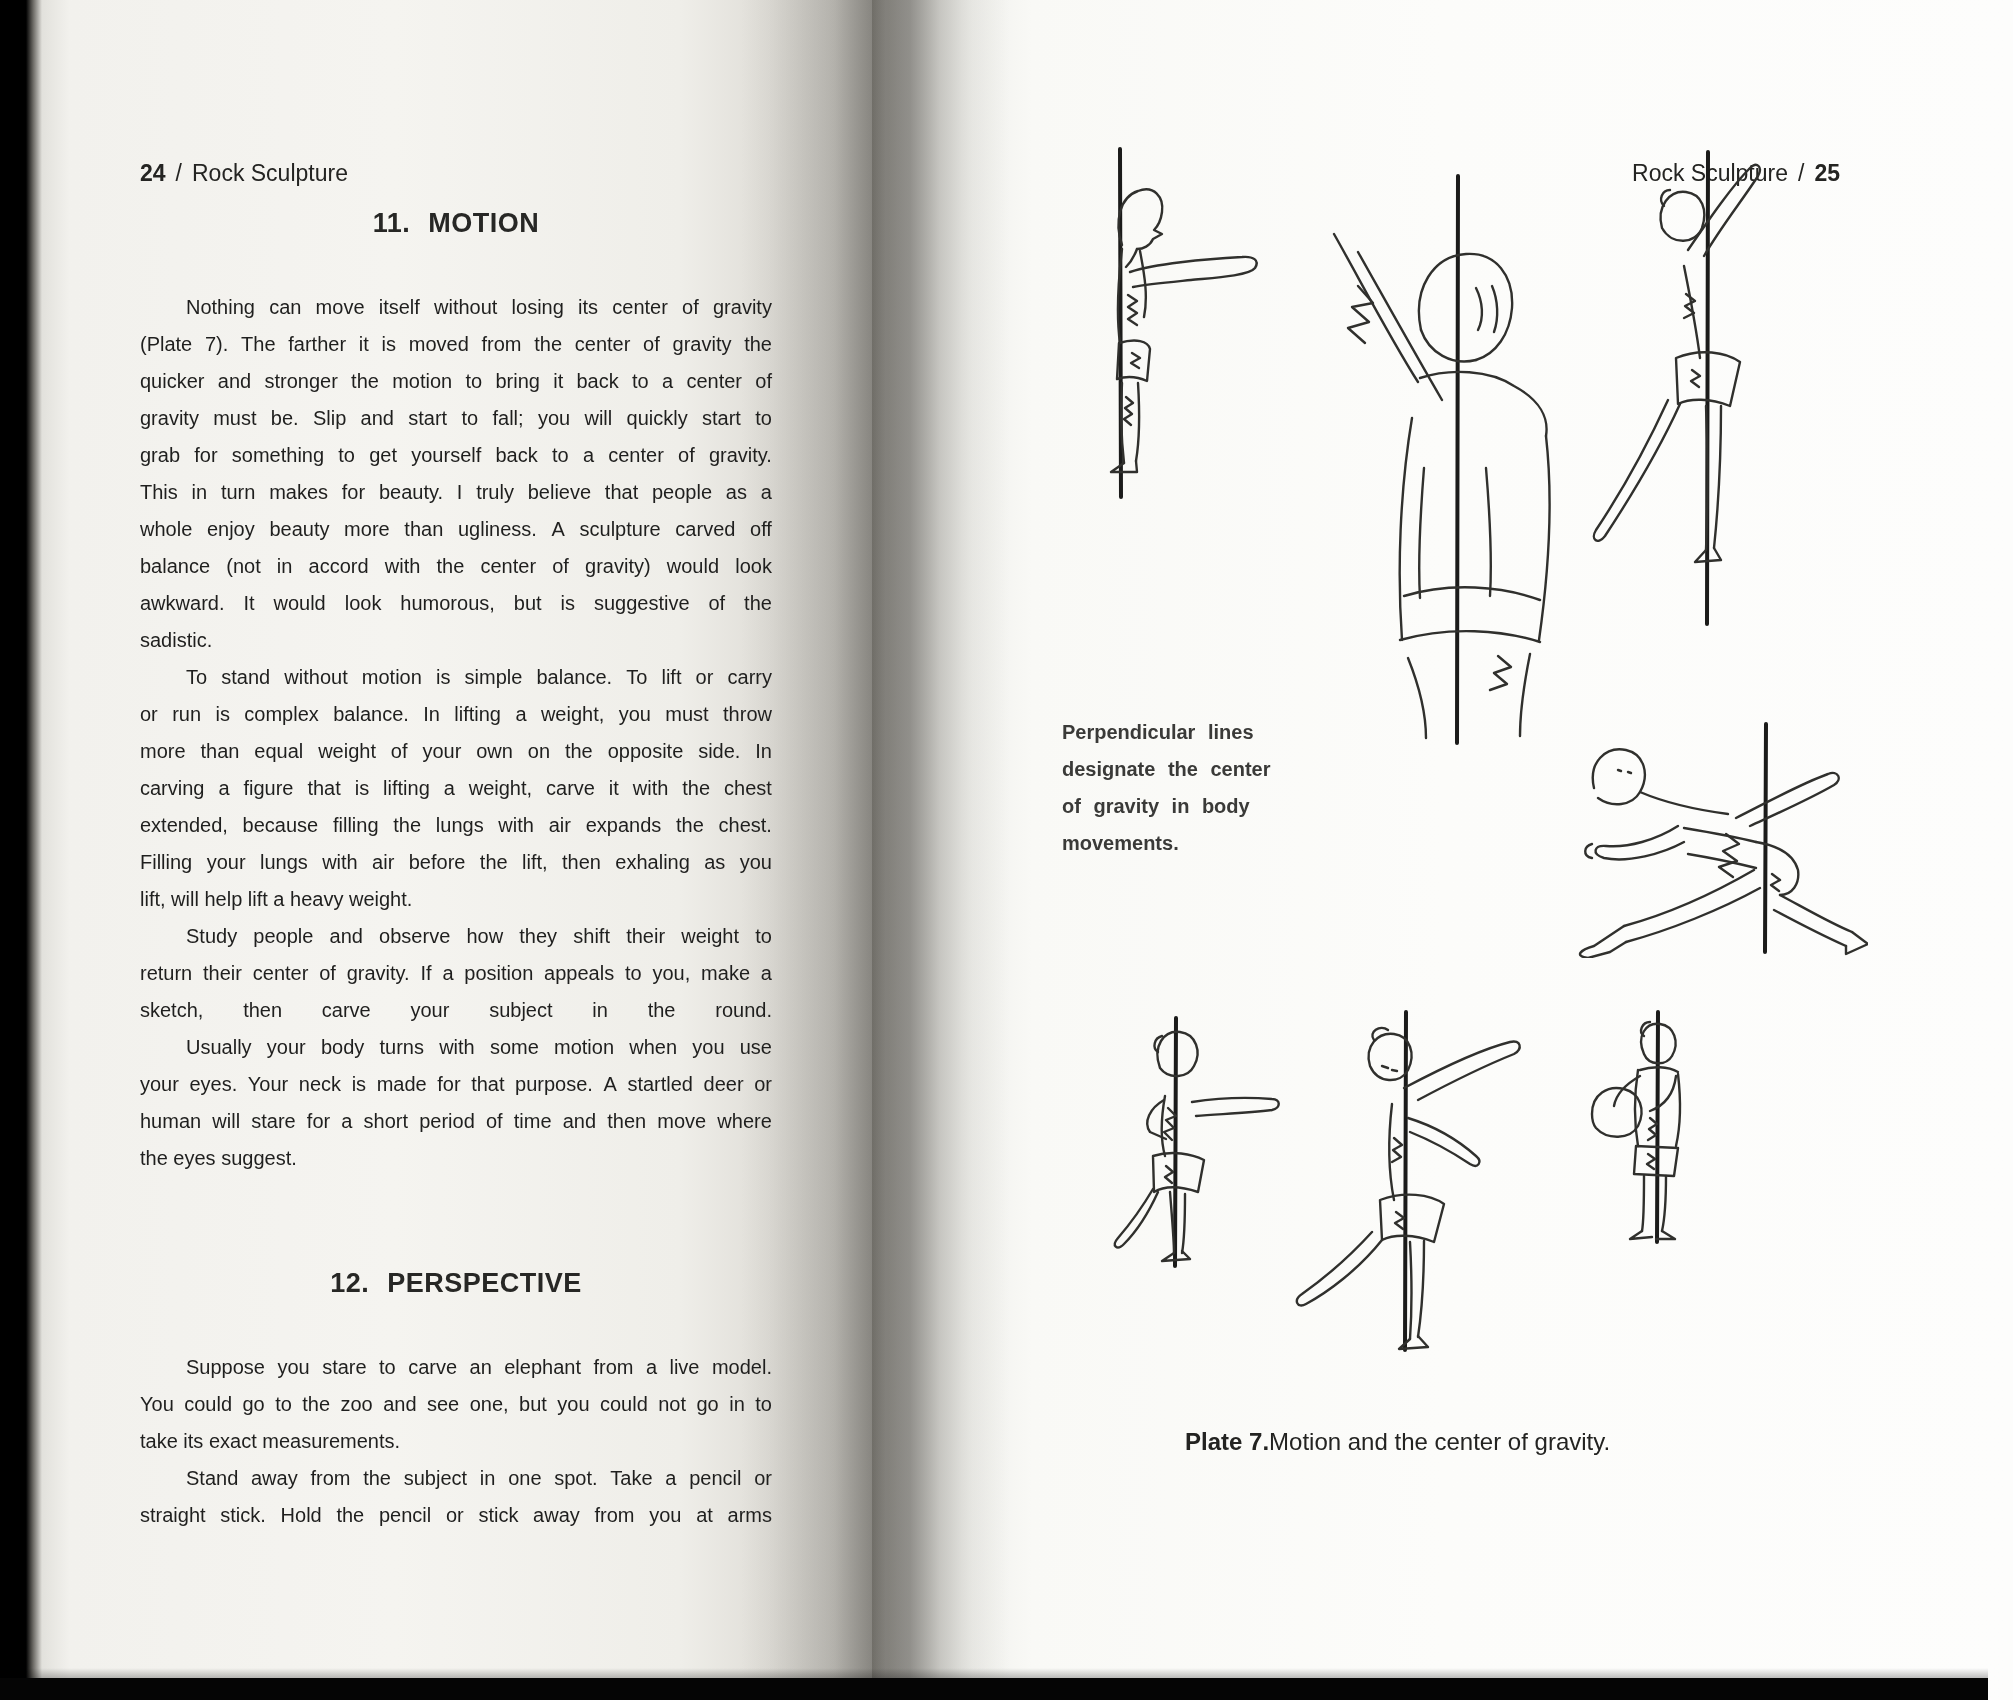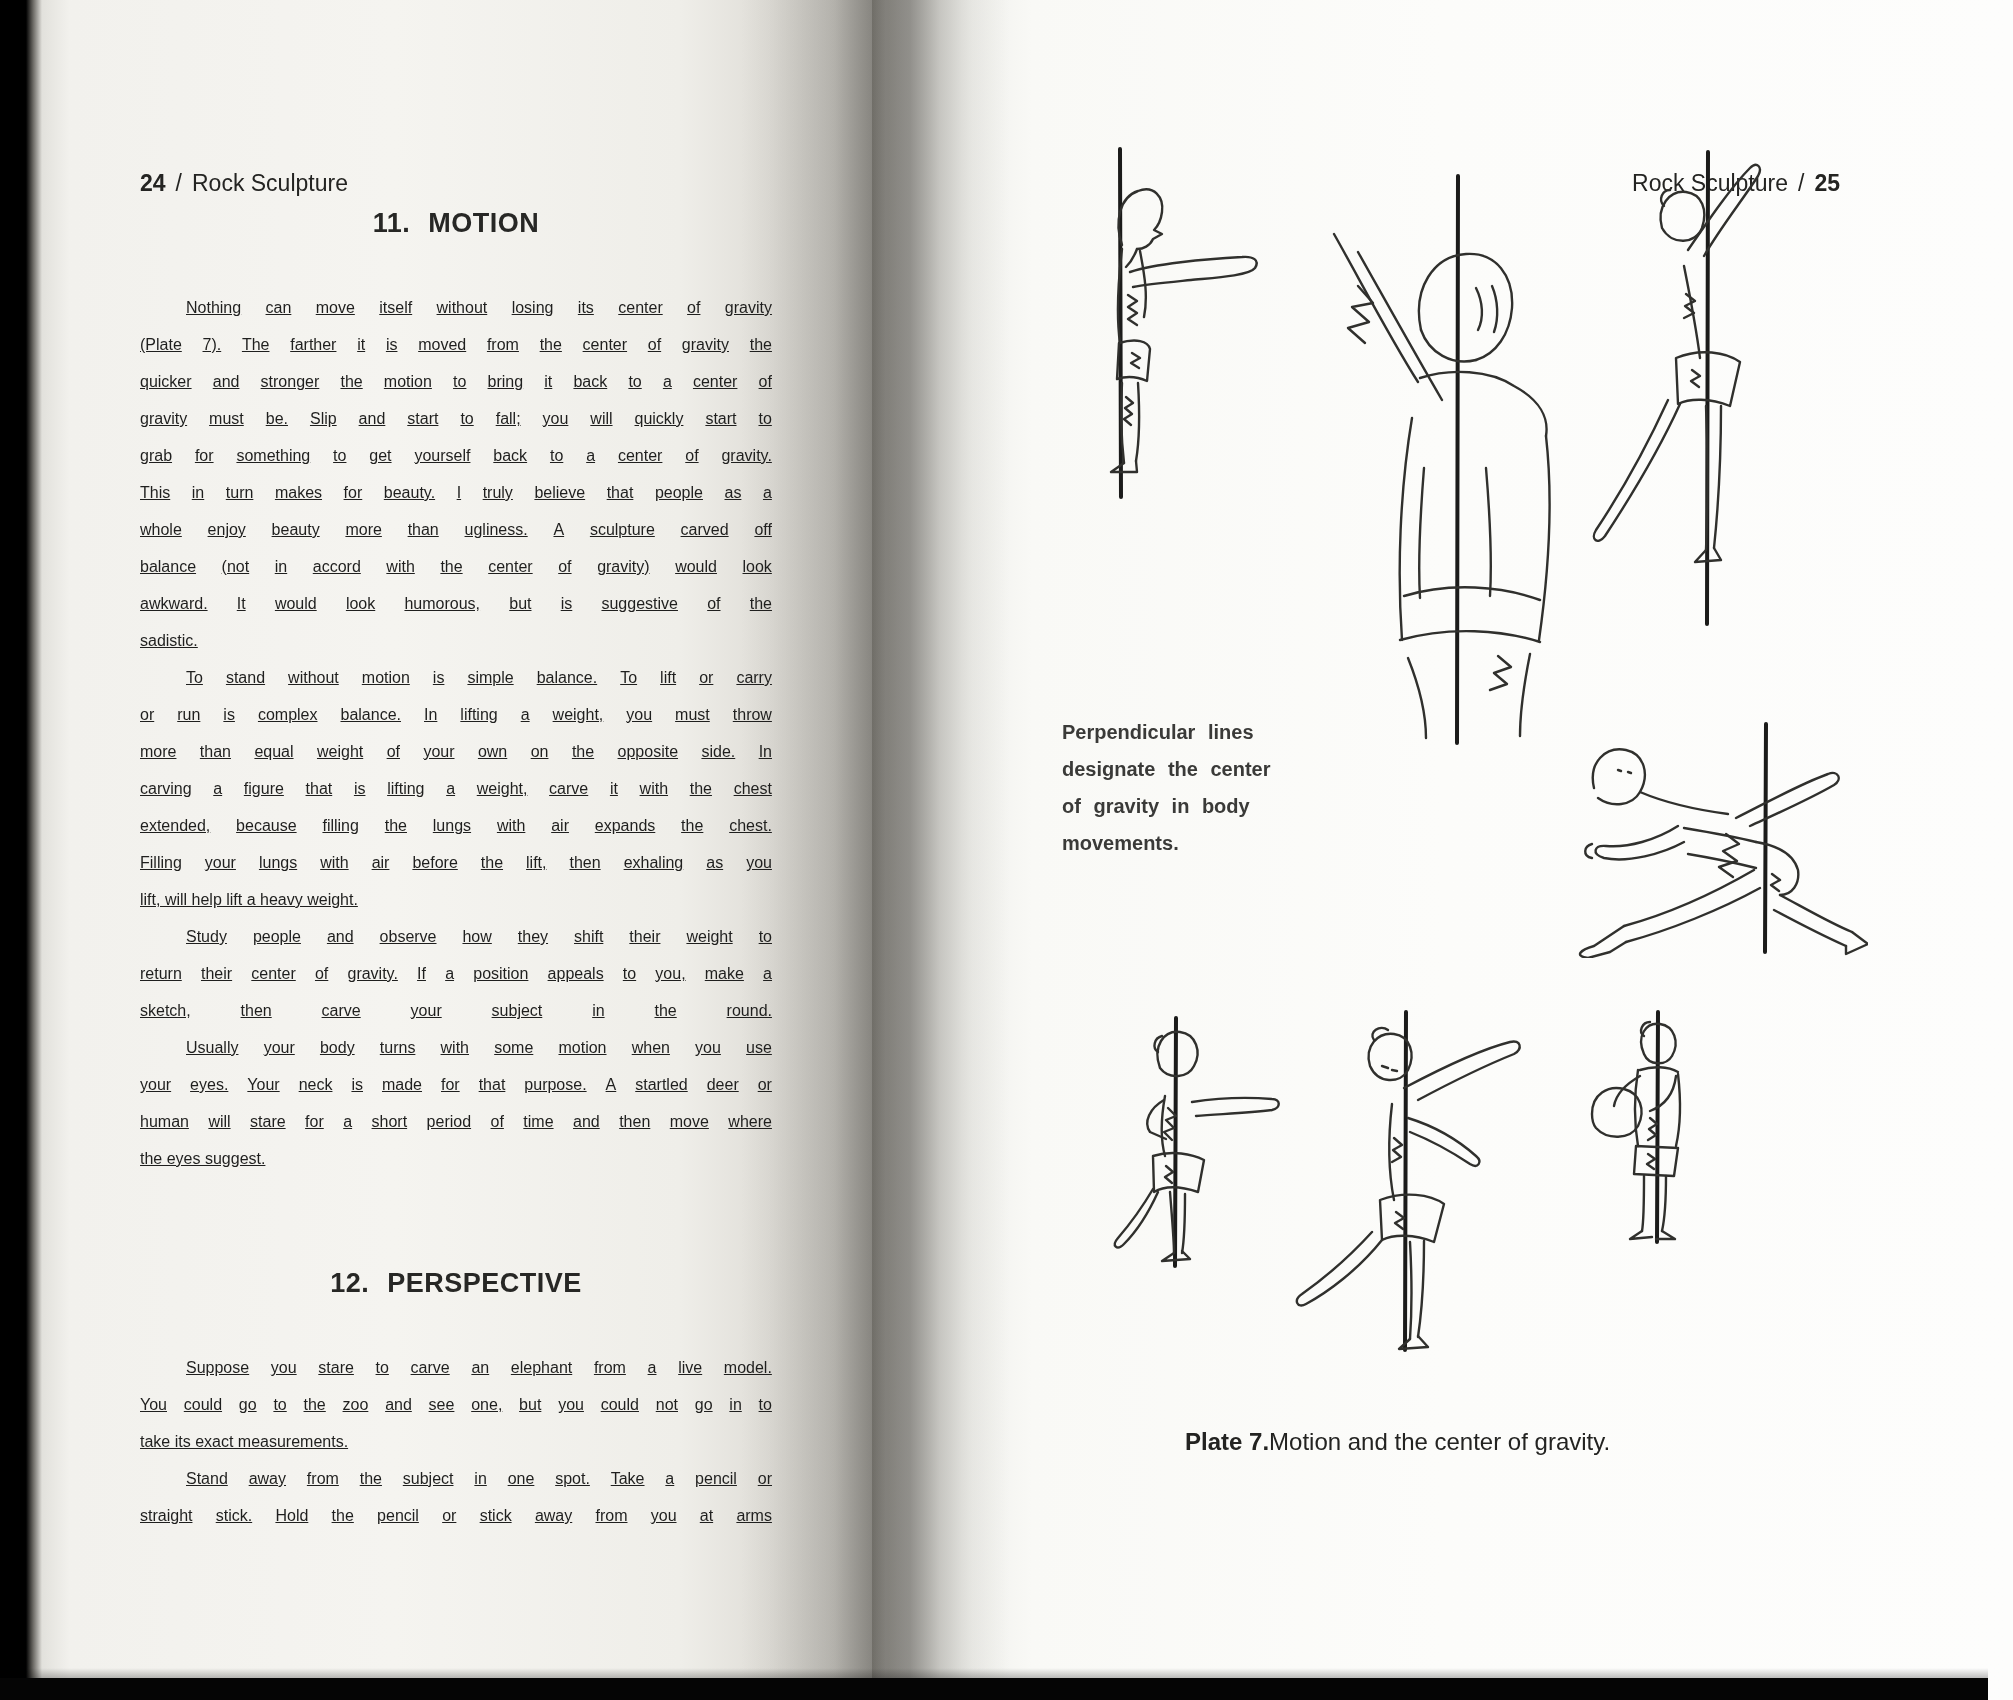--- a/index.html
+++ b/index.html
@@ -16,31 +16,31 @@
   .gutter-shadow{position:absolute;left:740px;top:0;width:270px;height:1700px;z-index:5;
     pointer-events:none;
     background:linear-gradient(90deg,rgba(42,40,36,0) 0%,rgba(42,40,36,0.12) 35%,
       rgba(38,36,32,0.38) 55%,rgba(50,48,44,0.42) 63%,rgba(90,88,82,0.22) 74%,
       rgba(140,138,130,0.10) 86%,rgba(160,158,150,0) 100%);}
   .edge-bottom{position:absolute;left:0;bottom:0;width:1988px;height:22px;background:#050505;z-index:6;}
   .edge-bottom-fade{position:absolute;left:0;bottom:22px;width:1988px;height:10px;z-index:6;
     background:linear-gradient(180deg,rgba(0,0,0,0) 0%,rgba(0,0,0,0.25) 100%);}
 
   
-  .running-head{position:absolute;top:170px;font-size:23px;color:#242422;z-index:2;}
+  .running-head{position:absolute;top:160px;font-size:23px;color:#242422;z-index:2;}
   .rh-left{left:140px;}
   .rh-right{left:1430px;width:410px;text-align:right;}
   .rh-num{font-weight:bold;}
   .rh-sep{margin:0 10px;}
 
   .left-body{position:absolute;left:140px;top:205px;width:632px;color:#1f1f1e;z-index:2;}
   .sec-heading{font-weight:bold;font-size:27px;line-height:36px;text-align:center;
     word-spacing:10px;color:#272725;letter-spacing:0.5px;}
   .para{margin:0;}
-  .line{display:flex;justify-content:space-between;line-height:37px;font-size:16px;text-decoration:underline;}
+  .line{display:flex;justify-content:space-between;line-height:37px;font-size:20px;}
   .line.plain{display:block;}
   .line.first{padding-left:46px;}
 
   
   .side-caption{position:absolute;left:1062px;top:714px;width:320px;z-index:4;}
   .cap-line{font-size:20px;font-weight:bold;line-height:37px;word-spacing:7px;color:#3a3a38;}
   .plate-caption{position:absolute;left:1185px;top:1428px;font-size:24px;color:#232321;z-index:2;}
   .plate-label{font-weight:bold;margin-right:0;}
 
   

